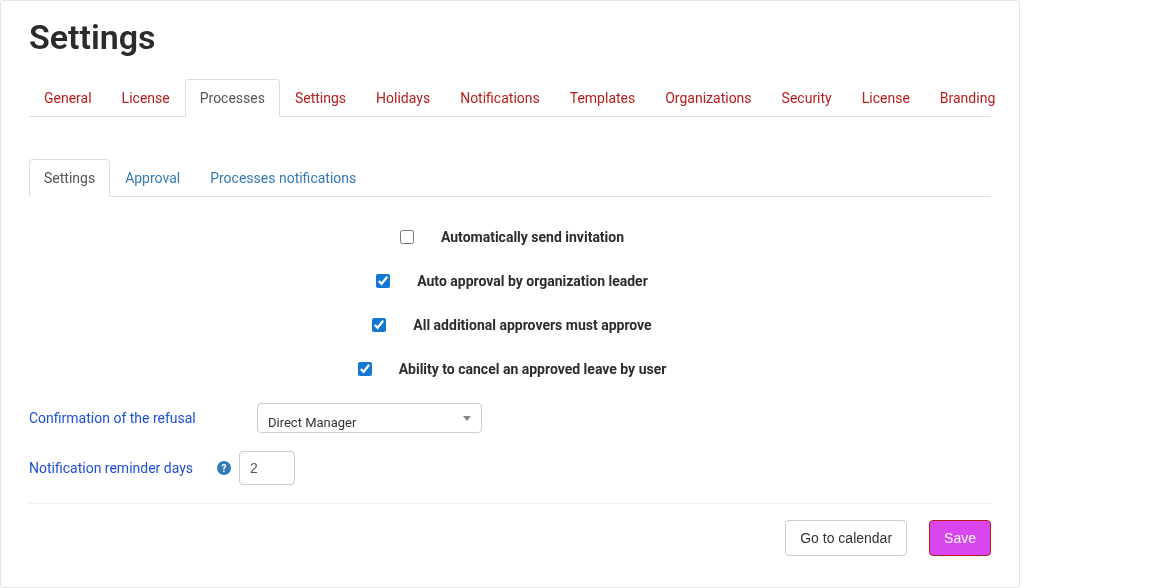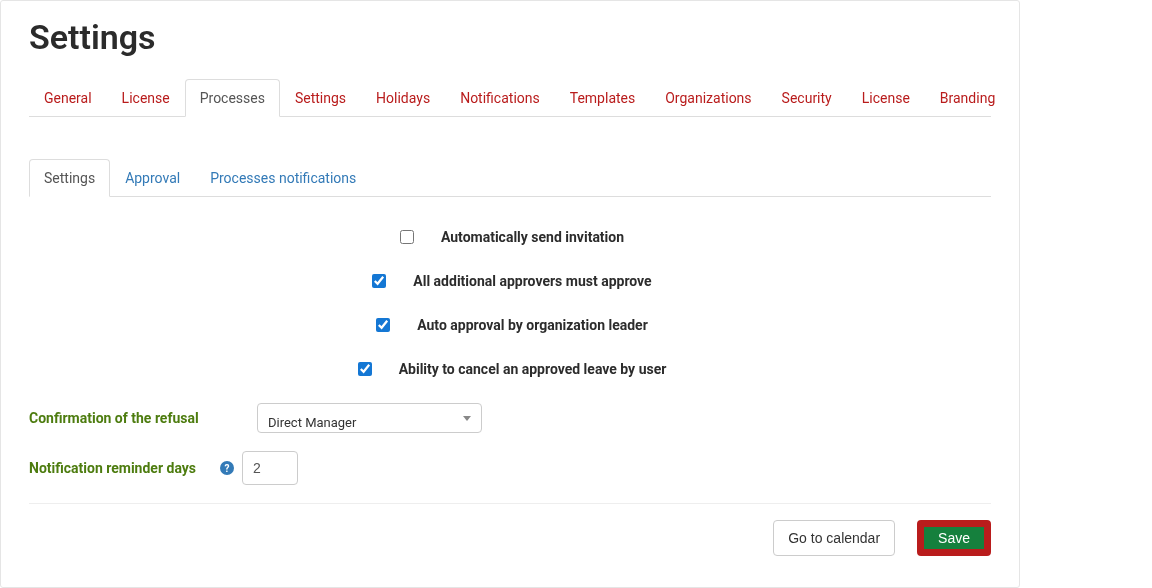--- a/index.html
+++ b/index.html
@@ -94,23 +94,23 @@
   }
 
   .field-row {
     display: flex;
     align-items: center;
     gap: 8px;
     margin-bottom: 18px;
   }
   .field-row .field-label {
     width: 220px;
-    font-weight: 700;
-    font-size: 14px;
-    color: #4d7c0f;
+    font-weight: 400;
+    font-size: 14px;
+    color: #1d4ed8;
   }
   .field-row.narrow .field-label {
     width: auto;
     margin-right: 14px;
   }
 
   .select-wrap {
     position: relative;
     width: 225px;
     border: 1px solid #ccc;
@@ -175,22 +175,22 @@
     cursor: pointer;
     display: inline-flex;
     align-items: center;
   }
   .btn-default {
     background: #fff;
     border: 1px solid #ccc;
     color: #333;
   }
   .btn-primary {
-    background: #15803d;
-    border: 7px solid #b91c1c;
+    background: #d946ef;
+    border: 1px solid #b91c1c;
     color: #fff;
   }
 </style>
 </head>
 <body>
 
 <div class="page">
 
   <h1 class="page-title">Settings</h1>
 
@@ -215,27 +215,27 @@
     </div>
 
   <div class="content">
 
     <div class="check-row">
       <input type="checkbox" id="cb1" style="">
       <label for="cb1">Automatically send invitation</label>
     </div>
 
     <div class="check-row">
+      <input type="checkbox" id="cb2" checked="" style="">
+      <label for="cb2">Auto approval by organization leader</label>
+    </div>
+
+    <div class="check-row">
       <input type="checkbox" id="cb3" checked="" style="">
       <label for="cb3">All additional approvers must approve</label>
-    </div>
-
-    <div class="check-row">
-      <input type="checkbox" id="cb2" checked="" style="">
-      <label for="cb2">Auto approval by organization leader</label>
     </div>
 
     <div class="check-row">
       <input type="checkbox" id="cb4" checked="" style="">
       <label for="cb4">Ability to cancel an approved leave by user</label>
     </div>
 
     <div class="field-row">
       <div class="field-label">Confirmation of the refusal</div>
       <div class="select-wrap">

